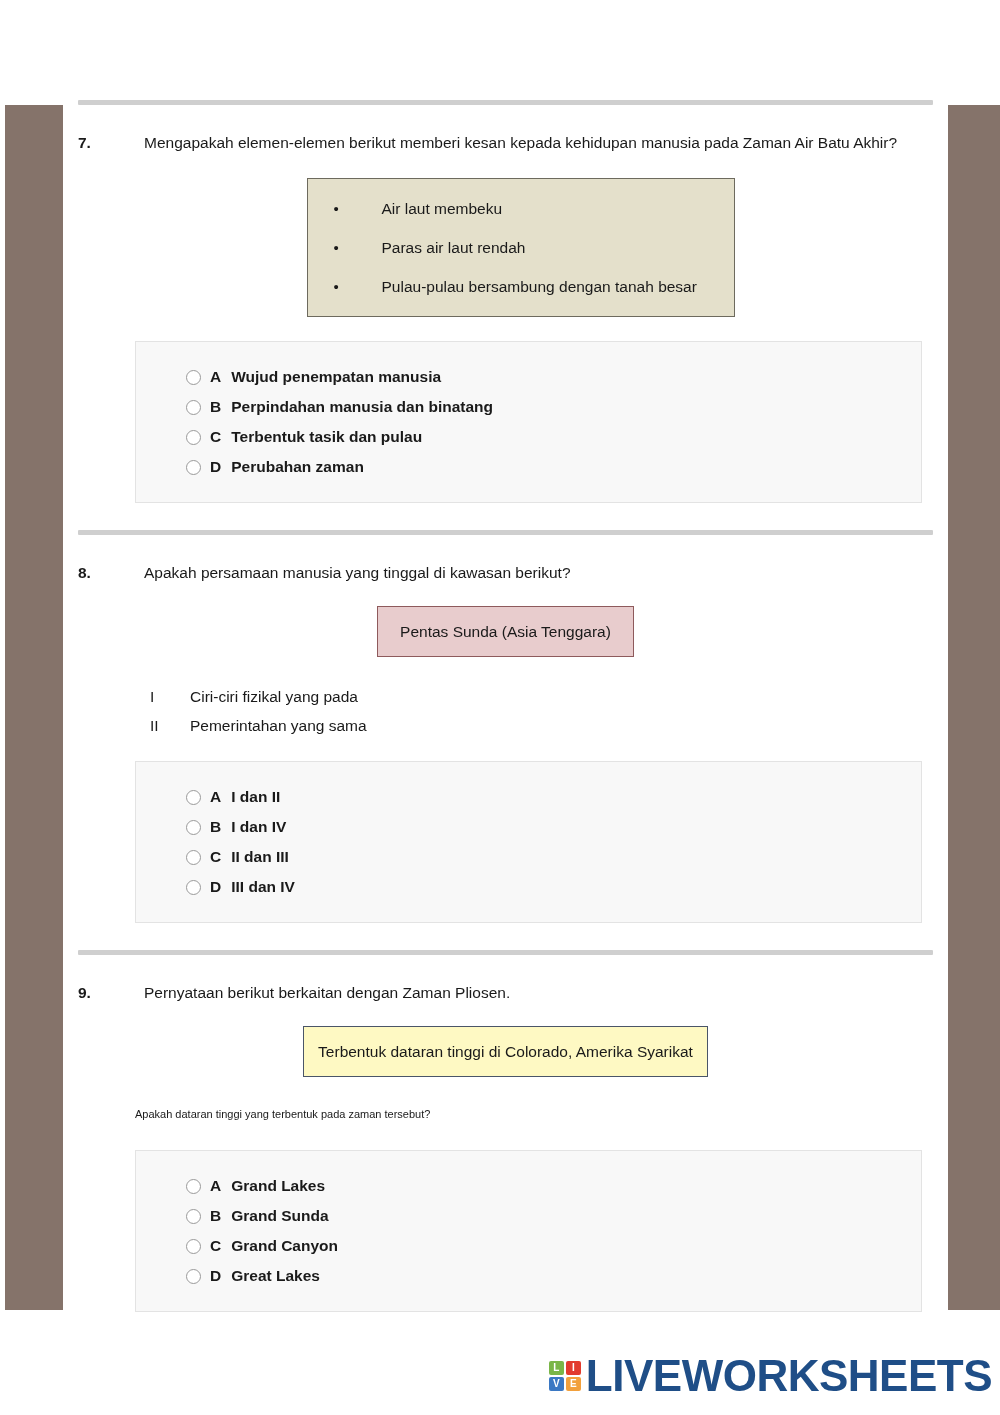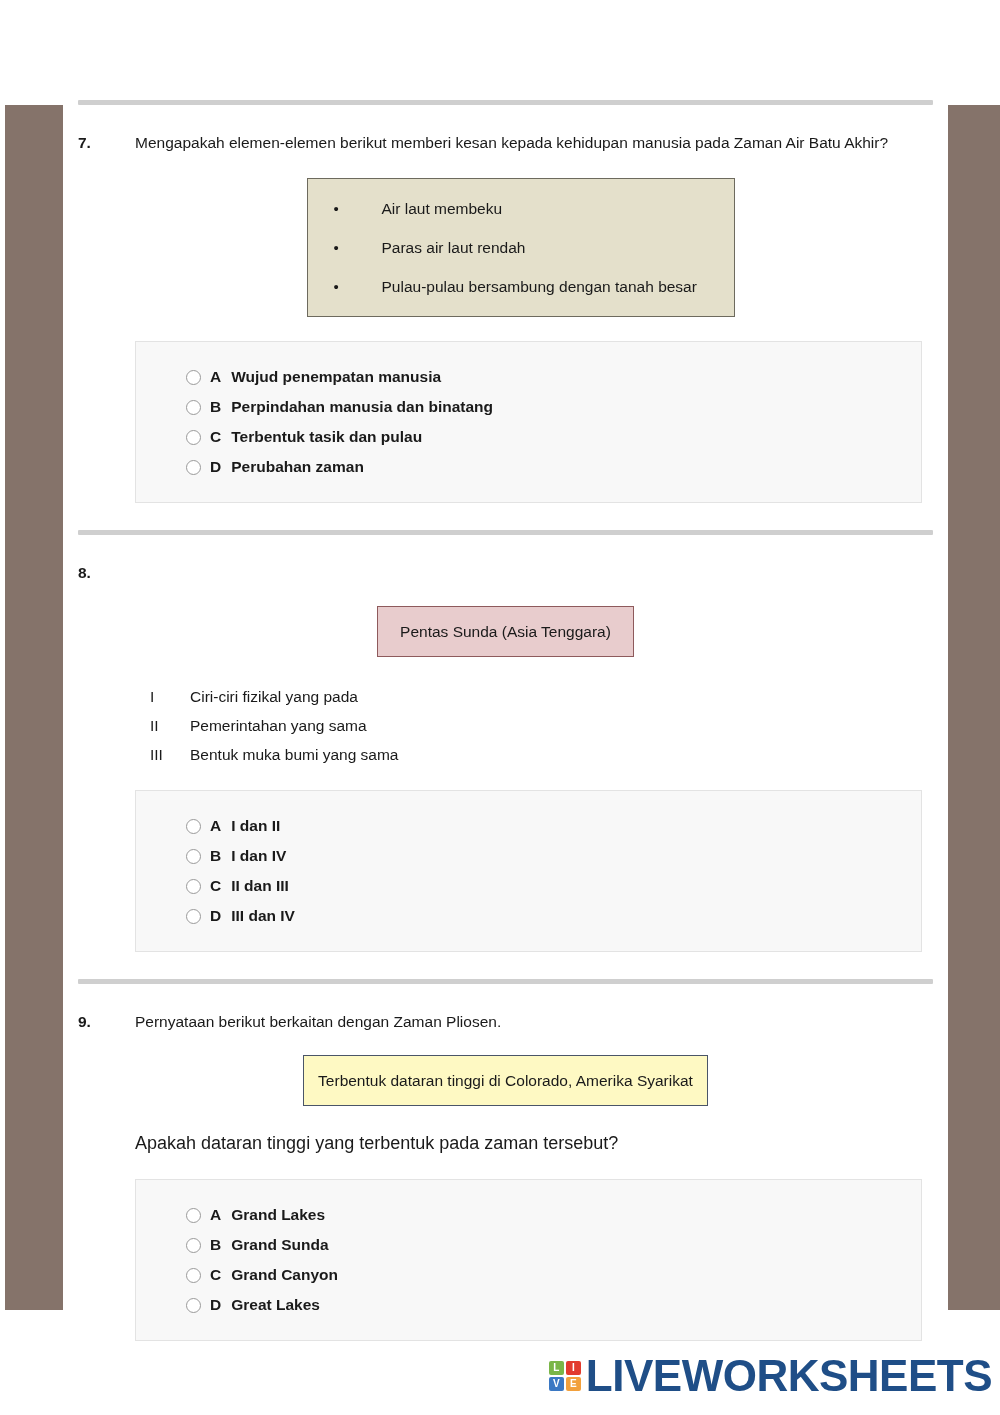--- a/index.html
+++ b/index.html
@@ -57,20 +57,21 @@
     width: 57px;
     flex: 0 0 57px;
     font-weight: bold;
     font-size: 15.5px;
     line-height: 23px;
   }
   .q-text {
     font-size: 15.5px;
     line-height: 23px;
     max-width: 770px;
+    margin-left: 9px;
   }
 
   
   .stim-wrap {
     display: flex;
     justify-content: center;
   }
   .stim-box {
     box-sizing: border-box;
     font-size: 15.5px;
@@ -133,21 +134,21 @@
   }
   .roman-key {
     flex: 0 0 40px;
     width: 40px;
   }
 
   
   .sub-q {
     margin-top: 26px;
     padding-left: 57px;
-    font-size: 18px;
+    font-size: 11px;
     line-height: 23px;
   }
 
   
   .options {
     box-sizing: border-box;
     margin: 24px 0 0 57px;
     width: 787px;
     background: #f8f8f8;
     border: 1px solid #e3e3e3;
@@ -276,38 +277,35 @@
       </div>
     </div>
   </div>
 
   <div style="height:27px"></div>
   <div class="separator"></div>
 
   <div class="question">
     <div class="q-head">
       <div class="q-num">8.</div>
+      <div class="q-text">Apakah persamaan manusia yang tinggal di kawasan berikut?</div>
     </div>
 
     <div class="stim-wrap">
       <div class="stim-box stim-pink">Pentas Sunda (Asia Tenggara)</div>
     </div>
 
     <div class="roman-list">
       <div class="roman-row">
         <span class="roman-key">I</span>
         <span>Ciri-ciri fizikal yang pada</span>
       </div>
       <div class="roman-row">
         <span class="roman-key">II</span>
         <span>Pemerintahan yang sama</span>
-      </div>
-      <div class="roman-row">
-        <span class="roman-key">III</span>
-        <span>Bentuk muka bumi yang sama</span>
       </div>
     </div>
 
     <div class="options">
       <div class="opt-row">
         <span class="radio"></span>
         <span class="opt-letter">A</span>
         <span class="opt-label">I dan II</span>
       </div>
       <div class="opt-row">

